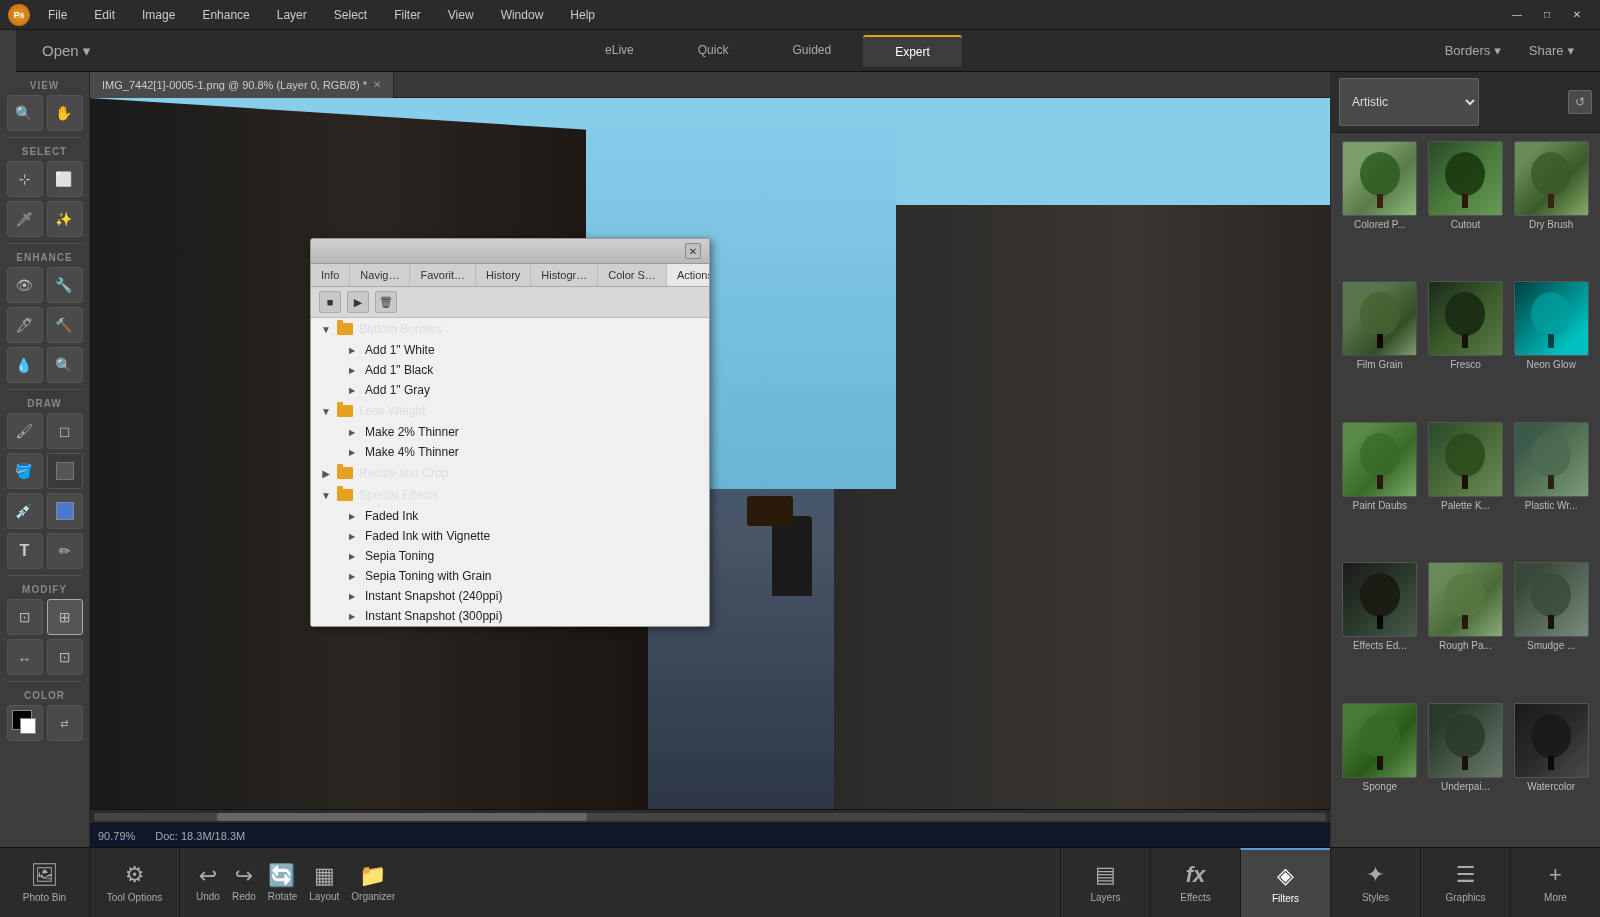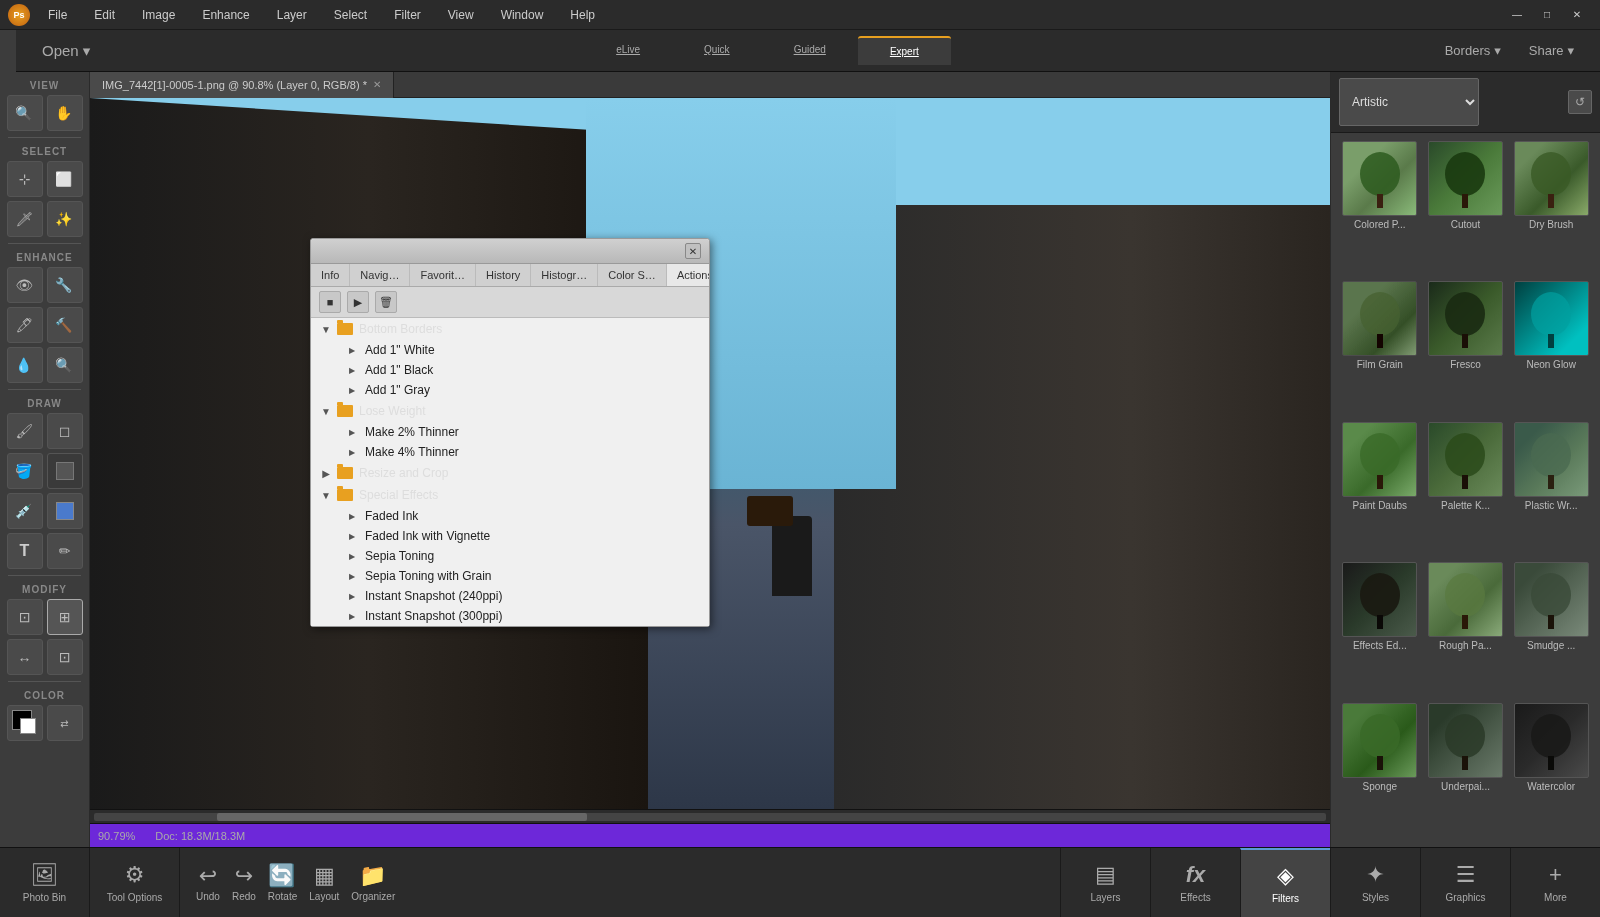--- a/index.html
+++ b/index.html
@@ -10,21 +10,21 @@
     #menu-bar .app-icon { width: 22px; height: 22px; background: radial-gradient(circle, #e8a020, #c06010); border-radius: 50%; margin-right: 10px; display: flex; align-items: center; justify-content: center; font-size: 10px; color: #fff; font-weight: bold; }
     #menu-bar .menu-items { display: flex; gap: 11px; }
     #menu-bar .menu-item { padding: 4px 8px; cursor: pointer; border-radius: 2px; font-size: 12px; color: #ccc; }
     .win-controls { margin-left: auto; display: flex; gap: 0; }
     .win-btn { width: 30px; height: 30px; display: flex; align-items: center; justify-content: center; cursor: pointer; font-size: 10px; color: #ccc; }
 
     
     #mode-bar { background: #2b2b2b; height: 42px; display: flex; align-items: center; padding: 0 16px; border-bottom: 1px solid #111; margin-left: 16px; }
     .open-btn { background: transparent; border: none; color: #aaa; font-size: 15px; cursor: pointer; display: flex; align-items: center; gap: 4px; padding: 6px 10px; border-radius: 3px; }
     .mode-tabs { display: flex; margin: 0 auto; gap: 0; }
-    .mode-tab { padding: 8px 32px; color: #aaa; cursor: pointer; font-size: 10px; border-radius: 3px 3px 0 0; text-decoration: underline; }
+    .mode-tab { padding: 8px 32px; color: #aaa; cursor: pointer; font-size: 12px; border-radius: 3px 3px 0 0; }
     .mode-tab.active { color: #fff; background: #3c3c3c; border-top: 2px solid #e8a020; }
     .create-share { display: flex; gap: 8px; align-items: center; }
     .create-share-btn { background: transparent; border: none; color: #aaa; font-size: 13px; cursor: pointer; display: flex; align-items: center; gap: 4px; padding: 6px 10px; border-radius: 3px; }
 
     
     #main { display: flex; height: calc(917px - 30px - 42px - 70px); }
 
     
     #left-toolbar { width: 90px; background: #3c3c3c; border-right: 1px solid #2a2a2a; display: flex; flex-direction: column; padding: 4px 0; overflow: hidden; }
     .tool-section-label { text-align: center; font-size: 10px; color: #888; padding: 4px 0 2px; letter-spacing: 1px; font-weight: bold; }
@@ -37,21 +37,21 @@
     #canvas-area { flex: 1; display: flex; flex-direction: column; background: #555; overflow: hidden; position: relative; }
     #tab-bar { background: #3a3a3a; height: 26px; display: flex; align-items: center; border-bottom: 1px solid #222; }
     .canvas-tab { display: flex; align-items: center; gap: 6px; padding: 4px 12px; background: #4a4a4a; border-right: 1px solid #222; font-size: 11px; color: #ccc; cursor: pointer; height: 26px; }
     .canvas-tab .close-tab { color: #999; font-size: 10px; cursor: pointer; }
     #canvas-viewport { flex: 1; background: #666; position: relative; overflow: hidden; }
     
     .city-bg { width: 100%; height: 100%; background: linear-gradient(180deg, #87ceeb 0%, #87ceeb 40%, #5a8ca0 45%, #3d5a6e 50%, #4a5568 60%, #2d3748 100%); position: relative; overflow: hidden; }
     .building-left { position: absolute; left: 0; top: 0; width: 45%; height: 100%; background: linear-gradient(90deg, #1a1a1a 0%, #2a2520 50%, #1a1510 100%); clip-path: polygon(0 0, 100% 5%, 100% 100%, 0 100%); }
     .building-right { position: absolute; right: 0; top: 15%; width: 40%; height: 85%; background: linear-gradient(90deg, #2a2a2a 0%, #3a3530 60%, #2a2520 100%); }
     .sky-area { position: absolute; top: 0; left: 40%; right: 35%; height: 55%; background: linear-gradient(180deg, #87ceeb, #6ab4d4); }
-    .status-bar { background: #6d28d9; height: 24px; display: flex; align-items: center; padding: 0 8px; gap: 20px; font-size: 11px; color: #aaa; border-top: 1px solid #111; }
+    .status-bar { background: #0f172a; height: 24px; display: flex; align-items: center; padding: 0 8px; gap: 20px; font-size: 11px; color: #aaa; border-top: 1px solid #111; }
 
     
     #actions-dialog { position: absolute; top: 140px; left: 220px; width: 400px; background: #e8e8e8; border: 1px solid #999; border-radius: 3px; box-shadow: 2px 2px 8px rgba(0,0,0,0.5); z-index: 100; }
     .dialog-title-bar { background: linear-gradient(180deg, #d0d0d0, #b8b8b8); padding: 4px 8px; display: flex; align-items: center; border-bottom: 1px solid #999; border-radius: 3px 3px 0 0; }
     .dialog-close { width: 16px; height: 16px; background: #c0c0c0; border: 1px solid #888; border-radius: 2px; cursor: pointer; display: flex; align-items: center; justify-content: center; font-size: 10px; color: #333; margin-left: auto; }
     .dialog-tabs { display: flex; background: #d0d0d0; border-bottom: 1px solid #aaa; overflow-x: auto; }
     .dialog-tab { padding: 5px 10px; font-size: 11px; color: #333; cursor: pointer; border-right: 1px solid #bbb; white-space: nowrap; }
     .dialog-tab.active { background: #e8e8e8; border-bottom: 1px solid #e8e8e8; margin-bottom: -1px; }
     .dialog-toolbar { background: #d8d8d8; display: flex; align-items: center; padding: 4px 8px; gap: 6px; border-bottom: 1px solid #bbb; }
     .dialog-tool-btn { width: 22px; height: 22px; background: #c8c8c8; border: 1px solid #aaa; border-radius: 2px; cursor: pointer; display: flex; align-items: center; justify-content: center; font-size: 11px; color: #333; }

